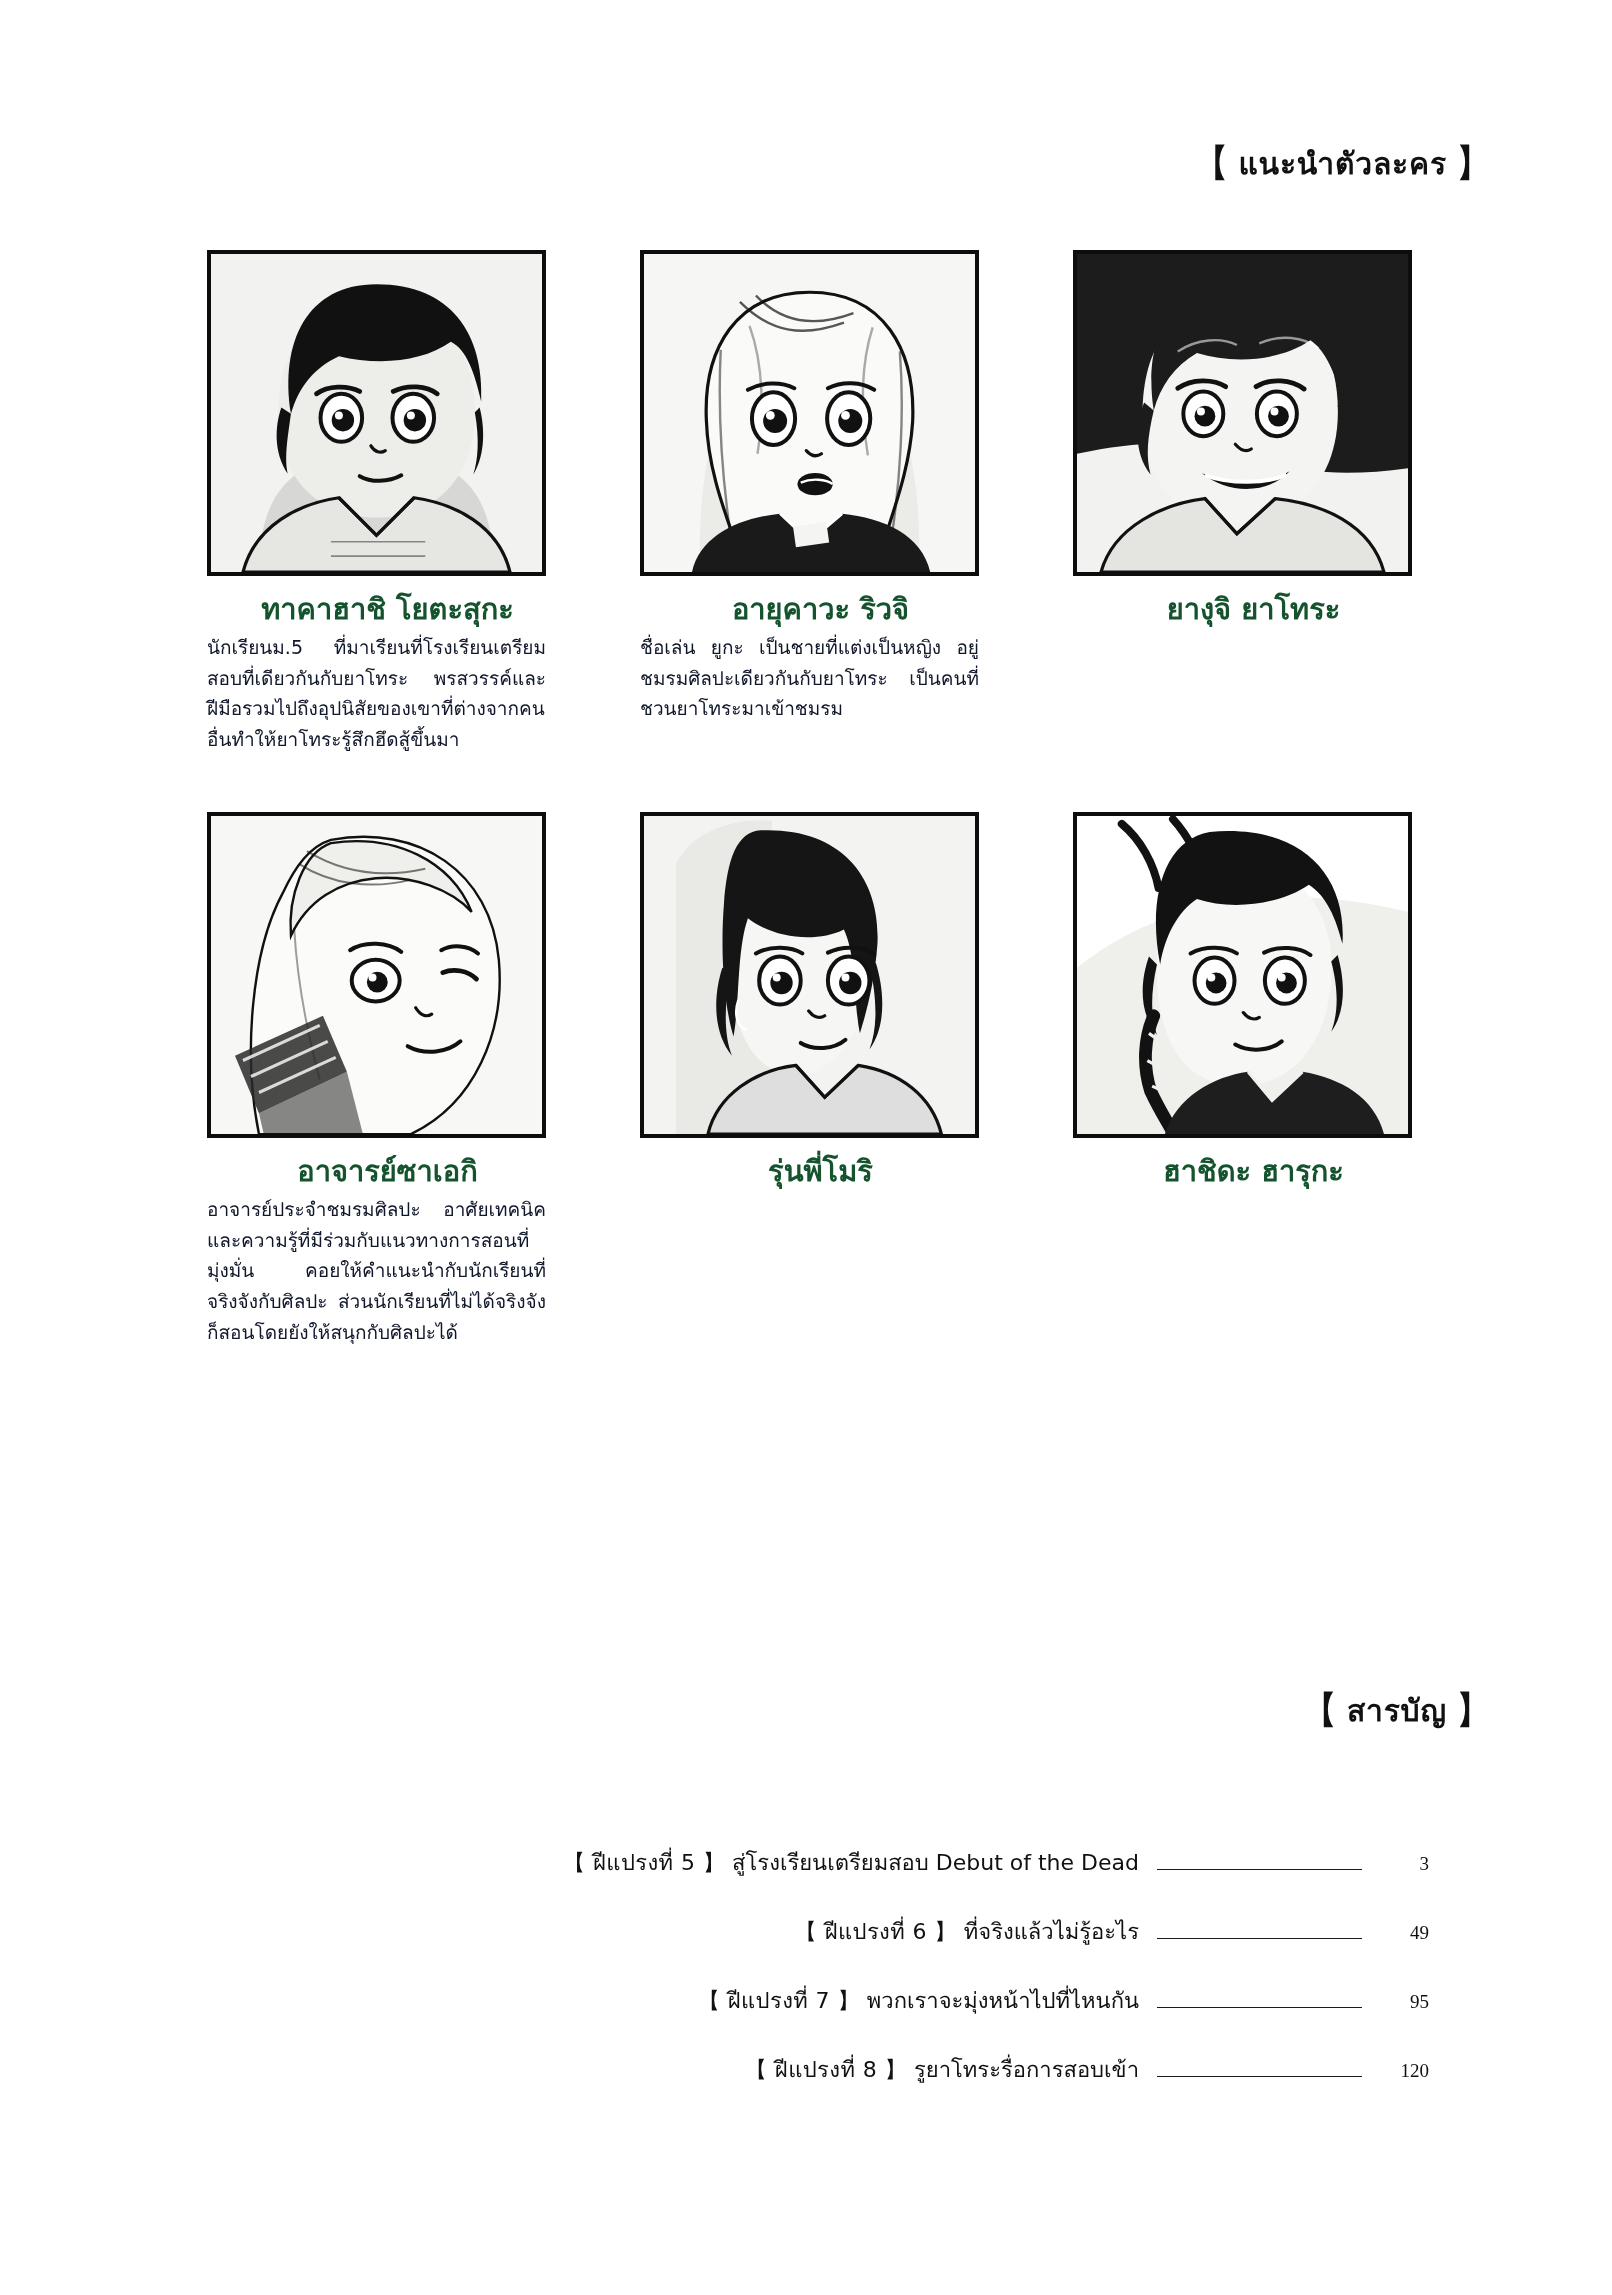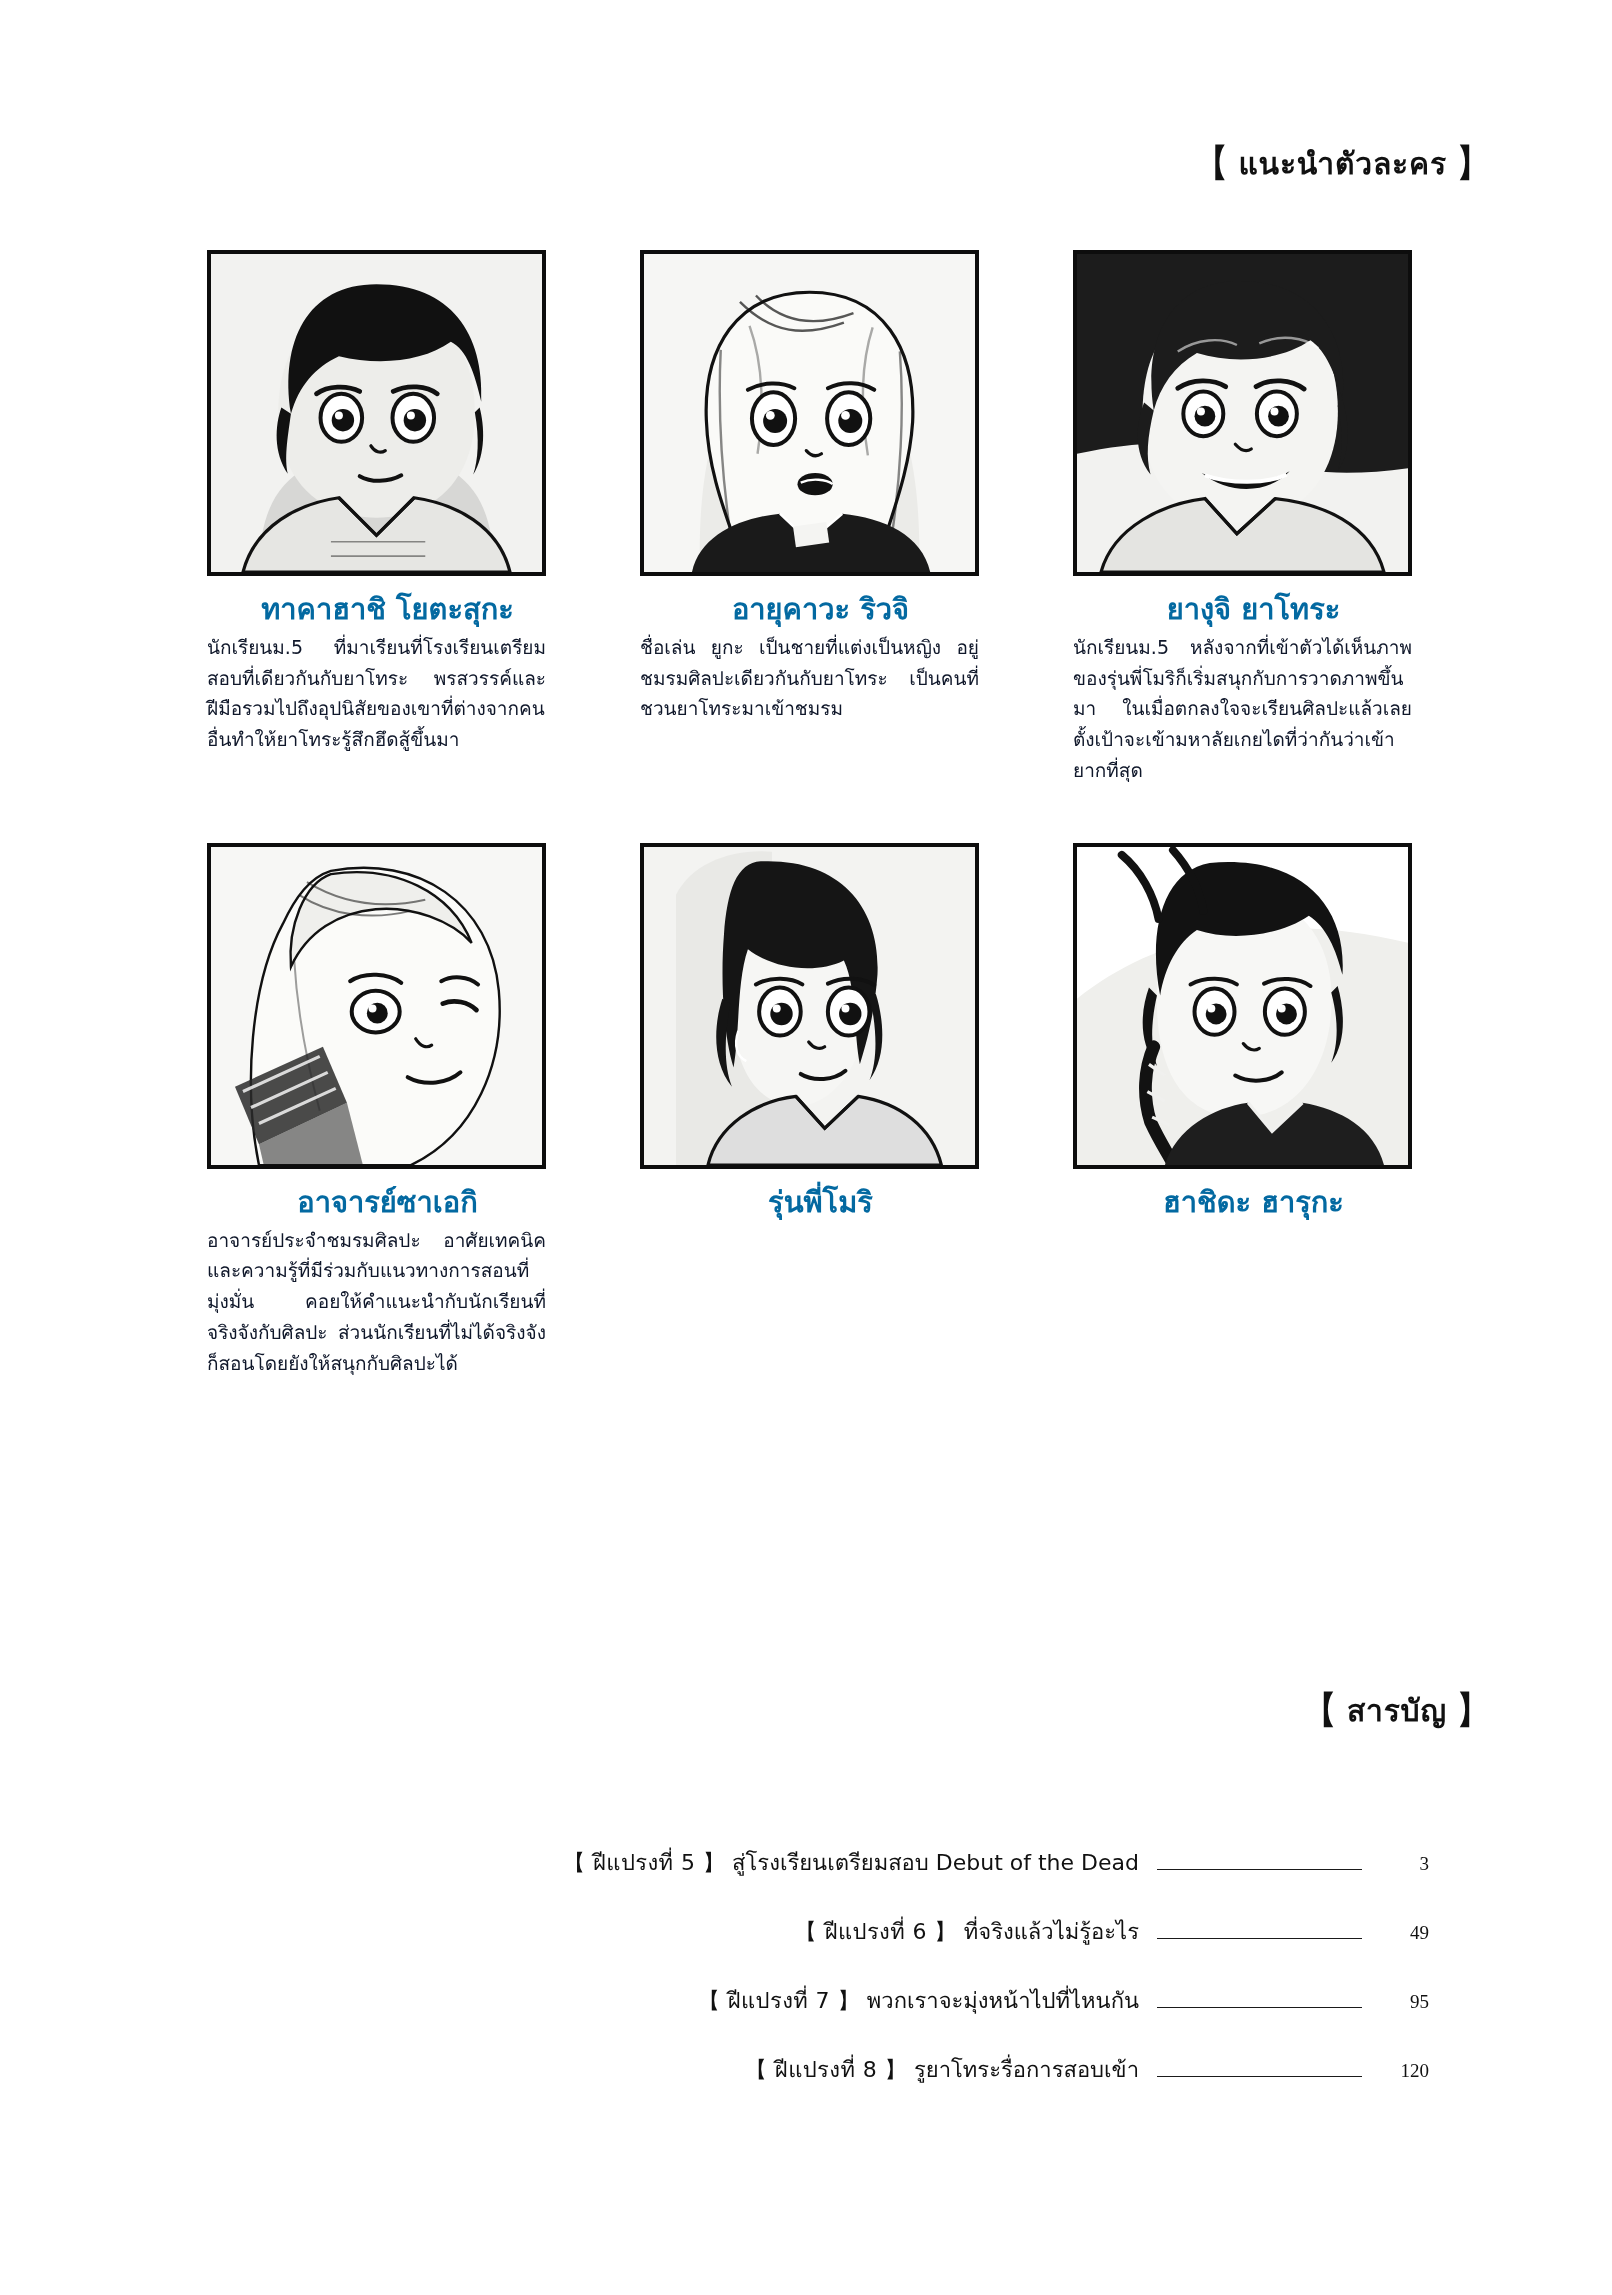--- a/index.html
+++ b/index.html
@@ -65,21 +65,21 @@
     background: #efefef;
   }
   .portrait svg { display: block; width: 100%; height: 100%; }
 
   .char-name {
     font-size: 29px;
     font-weight: bold;
     margin: 14.8px 0 4.9px 0;
     text-align: center;
     line-height: 1.25;
-    color: #0369a1;
+    color: #14532d;
   }
   .char-desc {
     font-size: 19px;
     line-height: 1.62;
     text-align: justify;
     text-align-last: left;
     color: #0f172a;
     width: 339px;
   }
 
@@ -215,21 +215,20 @@
           <path d="M126 168 C144 156 170 156 186 166" stroke="#111" stroke-width="6" fill="none" stroke-linecap="round"></path>
           <path d="M224 166 C242 155 268 157 284 169" stroke="#111" stroke-width="6" fill="none" stroke-linecap="round"></path>
           <path d="M198 238 C205 246 212 248 218 244" stroke="#111" stroke-width="4" fill="none" stroke-linecap="round"></path>
           <path d="M156 274 C190 302 240 300 266 272 C240 288 186 290 156 274 Z" fill="#111"></path>
           <path d="M160 277 C192 288 236 288 262 276" stroke="#fff" stroke-width="5" fill="none"></path>
           <path d="M30 398 C46 340 110 312 160 306 L200 350 L248 306 C306 312 368 338 384 398 Z" fill="#e4e4e1" stroke="#111" stroke-width="4"></path>
           <path d="M160 306 L200 350 L248 306" fill="none" stroke="#111" stroke-width="4"></path>
         </svg>
       </div>
       <div class="char-name">ยางุจิ ยาโทระ</div>
-      <div class="char-desc">นักเรียนม.5 หลังจากที่เข้าตัวได้เห็นภาพของรุ่นพี่โมริก็เริ่มสนุกกับการวาดภาพขึ้นมา  ในเมื่อตกลงใจจะเรียนศิลปะแล้วเลยตั้งเป้าจะเข้ามหาลัยเกยไดที่ว่ากันว่าเข้ายากที่สุด</div>
     </div>
 
     <div class="char-card row2">
       <div class="portrait">
         <svg viewBox="0 0 414 398" preserveAspectRatio="xMidYMid slice" aria-hidden="true">
           <rect width="414" height="398" fill="#f7f7f5"></rect>
           <path d="M150 30 C260 10 350 70 360 180 C368 270 330 360 250 398 L60 398 C40 300 50 170 90 96 C106 62 124 38 150 30 Z" fill="#fbfbf9" stroke="#111" stroke-width="3"></path>
           <path d="M150 34 C230 22 300 56 326 120 C300 92 252 74 206 78 C160 82 120 106 100 150 C96 100 116 46 150 34 Z" fill="#efefec" stroke="#111" stroke-width="3"></path>
           <path d="M110 60 C150 86 200 92 250 80 M120 44 C166 72 214 78 268 66" stroke="#111" stroke-width="2.5" fill="none" opacity=".55"></path>
           <path d="M104 140 C108 210 120 270 136 330" stroke="#111" stroke-width="2.5" fill="none" opacity=".4"></path>

